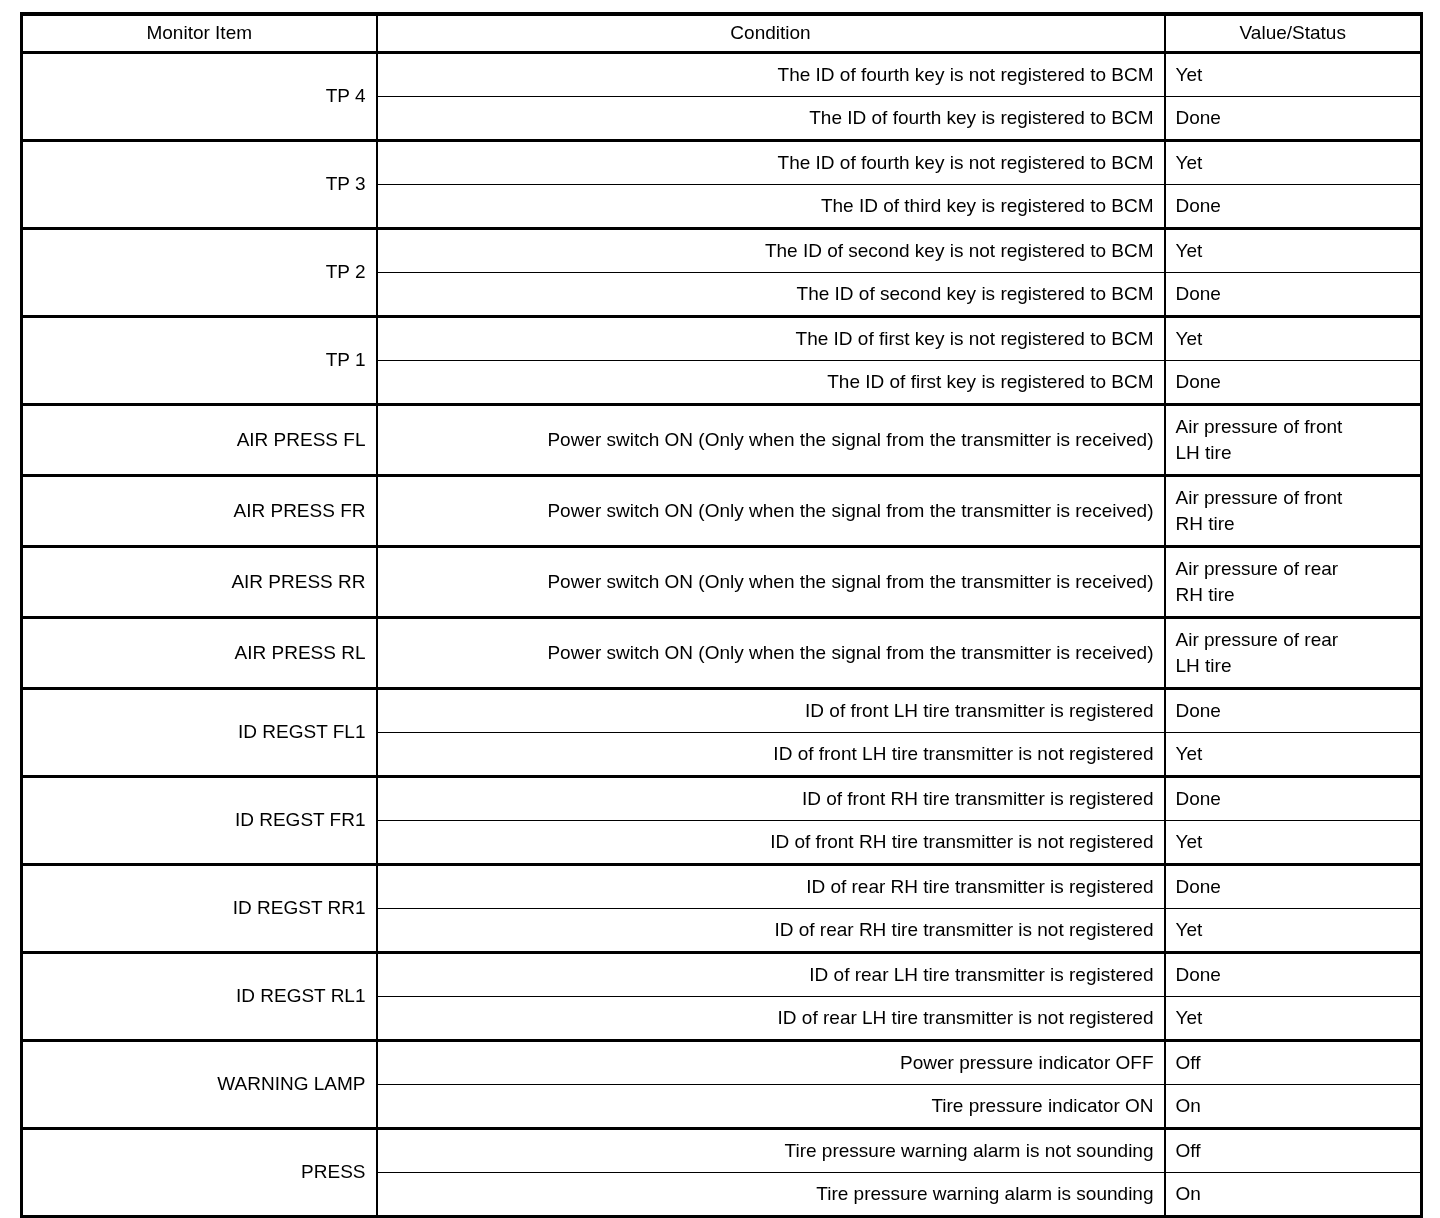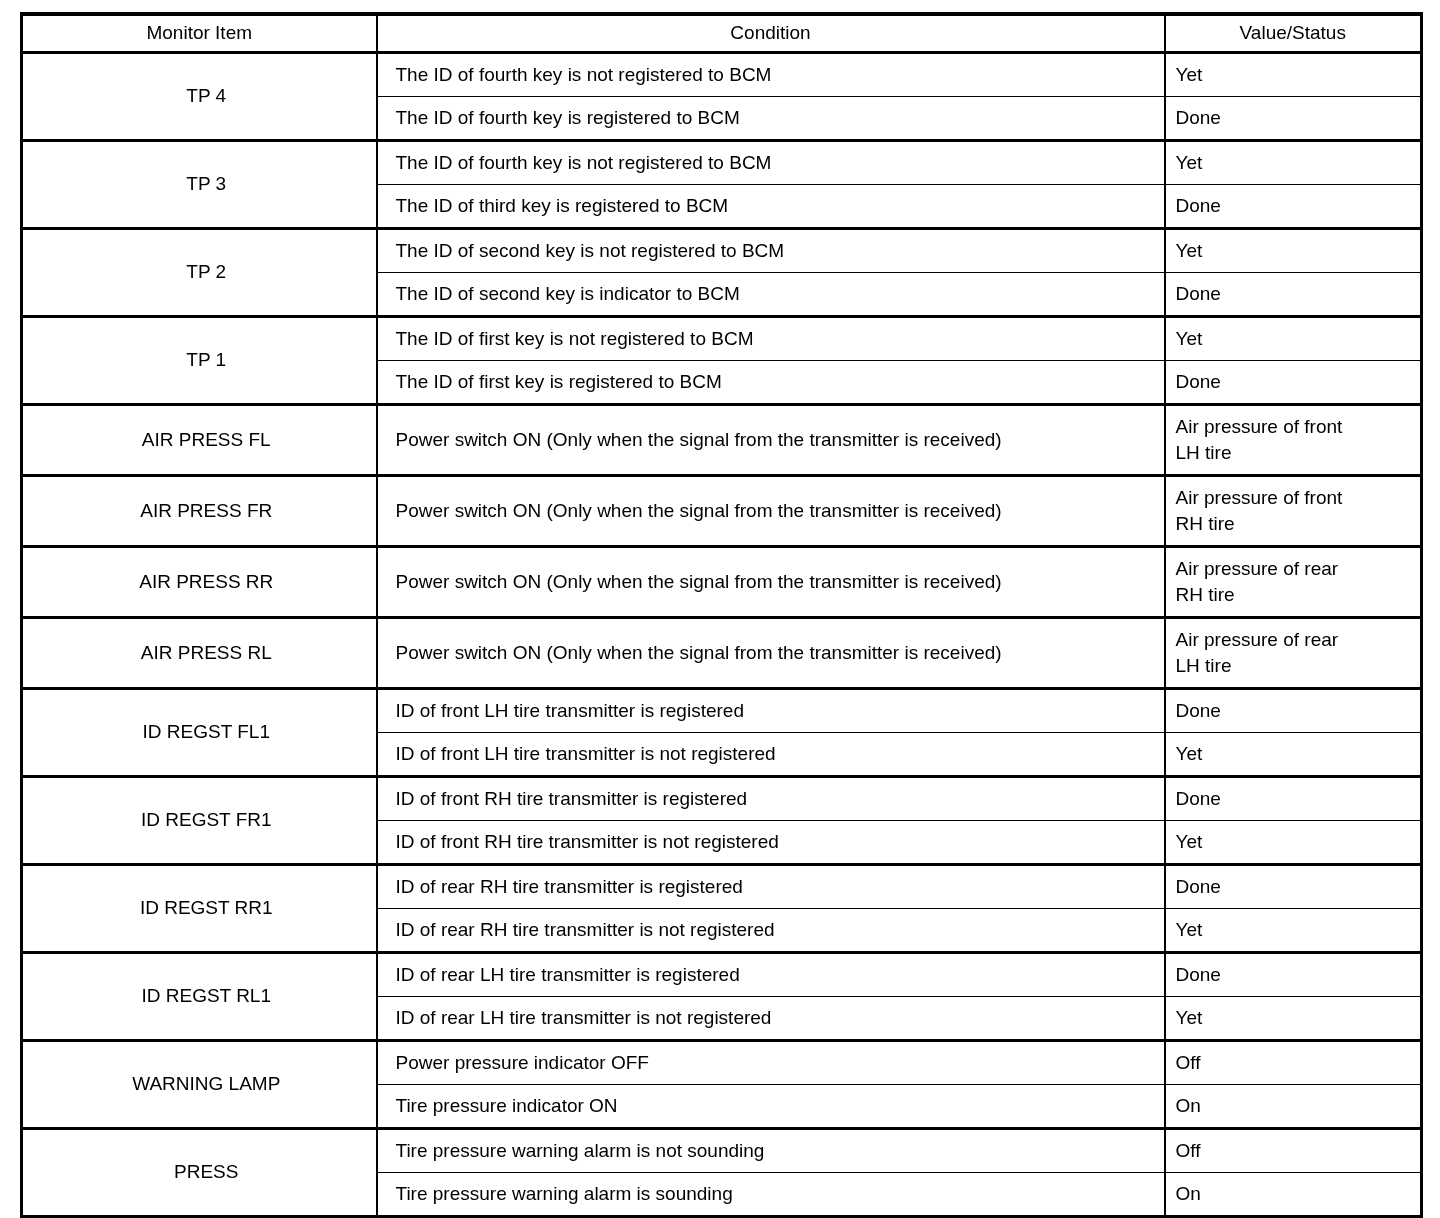--- a/index.html
+++ b/index.html
@@ -43,26 +43,26 @@
   th.h-item, th.h-cond { border-right: 2px solid #000; }
 
   td {
     vertical-align: middle;
     padding: 8px 10px;
     border-top: 1px solid #000;
     box-sizing: border-box;
     height: 43px;
   }
   td.item {
-    text-align: center;
+    text-align: right;
     padding-left: 24px;
     border-right: 2px solid #000;
   }
   td.cond {
-    text-align: left;
+    text-align: right;
     padding-left: 18px;
     border-right: 2px solid #000;
   }
   td.val {
     text-align: left;
     white-space: pre-line;
   }
   tr.group-start td { border-top: 3px solid #000; }
 </style>
 </head>
@@ -100,21 +100,21 @@
         <tr>
           <td class="cond">The ID of third key is registered to BCM</td>
           <td class="val">Done</td>
         </tr>
         <tr class="group-start">
           <td class="item" rowspan="2">TP 2</td>
           <td class="cond">The ID of second key is not registered to BCM</td>
           <td class="val">Yet</td>
         </tr>
         <tr>
-          <td class="cond">The ID of second key is indicator to BCM</td>
+          <td class="cond">The ID of second key is registered to BCM</td>
           <td class="val">Done</td>
         </tr>
         <tr class="group-start">
           <td class="item" rowspan="2">TP 1</td>
           <td class="cond">The ID of first key is not registered to BCM</td>
           <td class="val">Yet</td>
         </tr>
         <tr>
           <td class="cond">The ID of first key is registered to BCM</td>
           <td class="val">Done</td>

